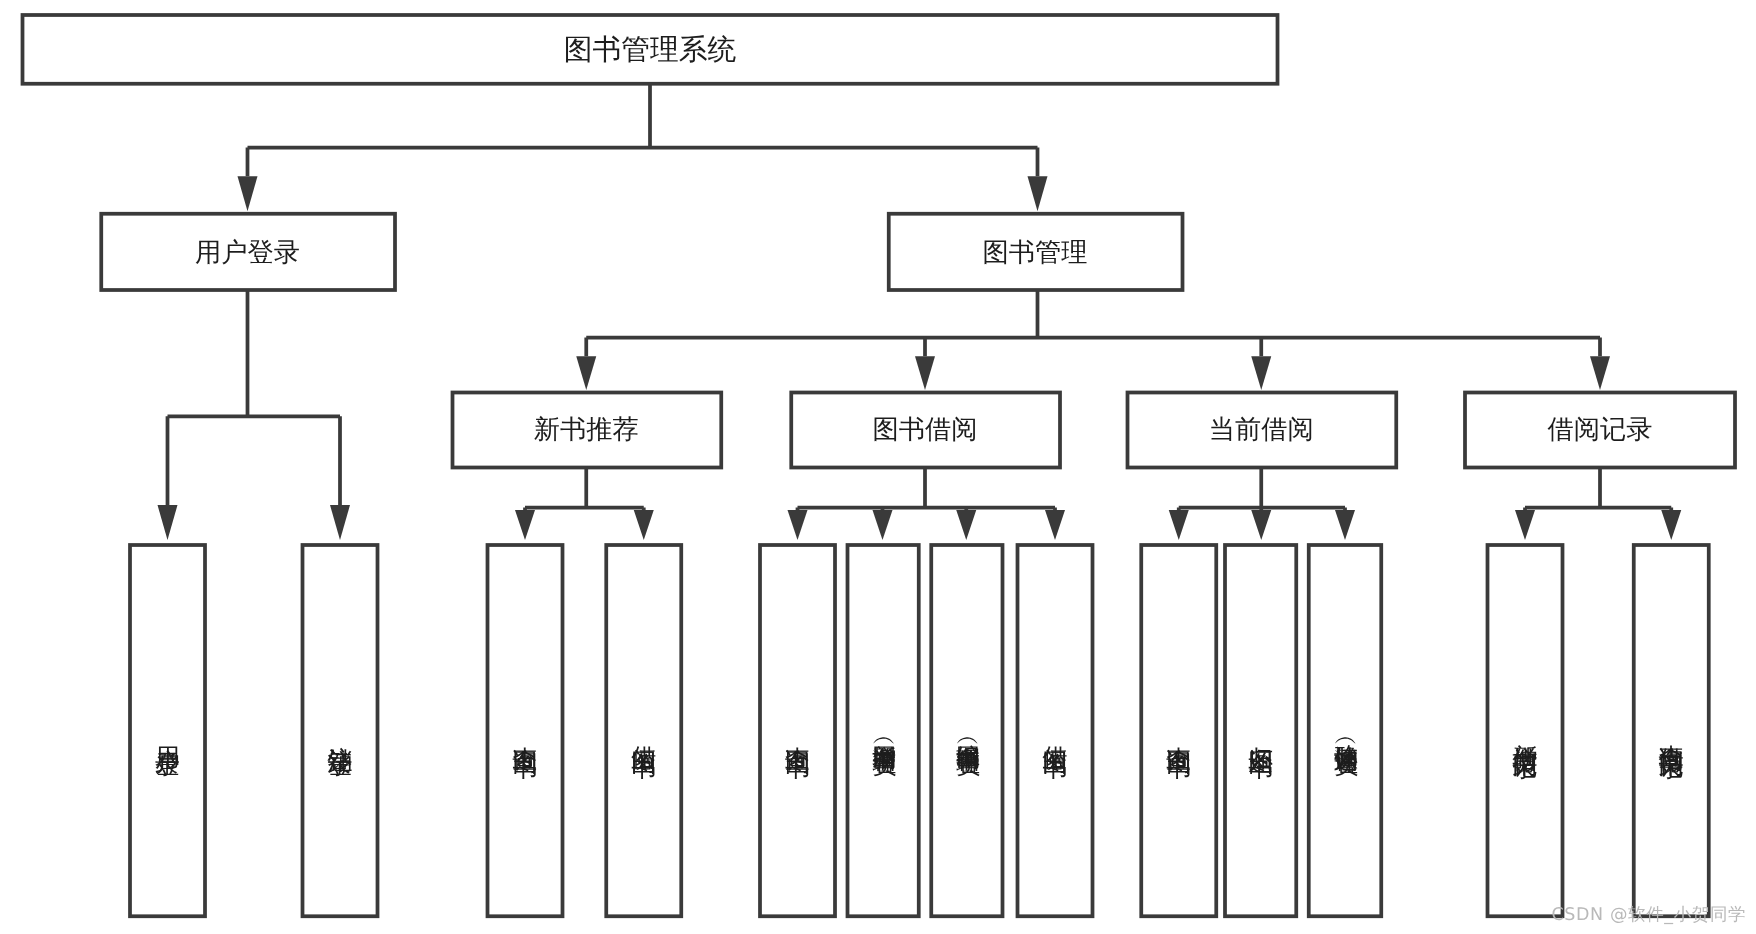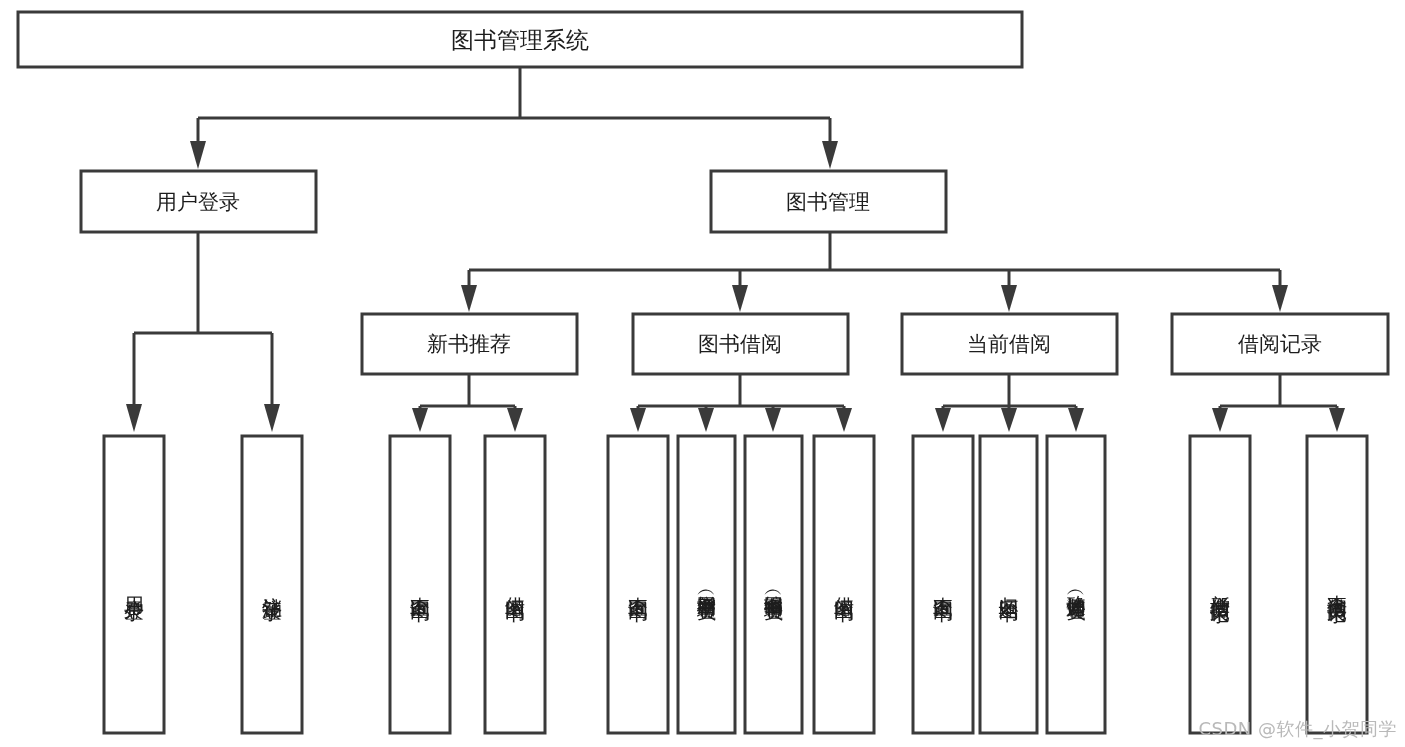--- a/index.html
+++ b/index.html
@@ -63,21 +63,21 @@
     color: #1d1d1d;
     letter-spacing: 2px;
     white-space: nowrap;
     text-align: center;
   }
   .watermark {
     position: absolute;
     right: 8px;
     bottom: 6px;
     font-family: "DejaVu Sans", "Liberation Sans", sans-serif;
-    font-size: 18px;
+    font-size: 14px;
     color: #b9b9b9;
     white-space: nowrap;
     letter-spacing: 0.5px;
   }
 </style>
 </head>
 <body>
 
 <div id="diagram-root">
 

